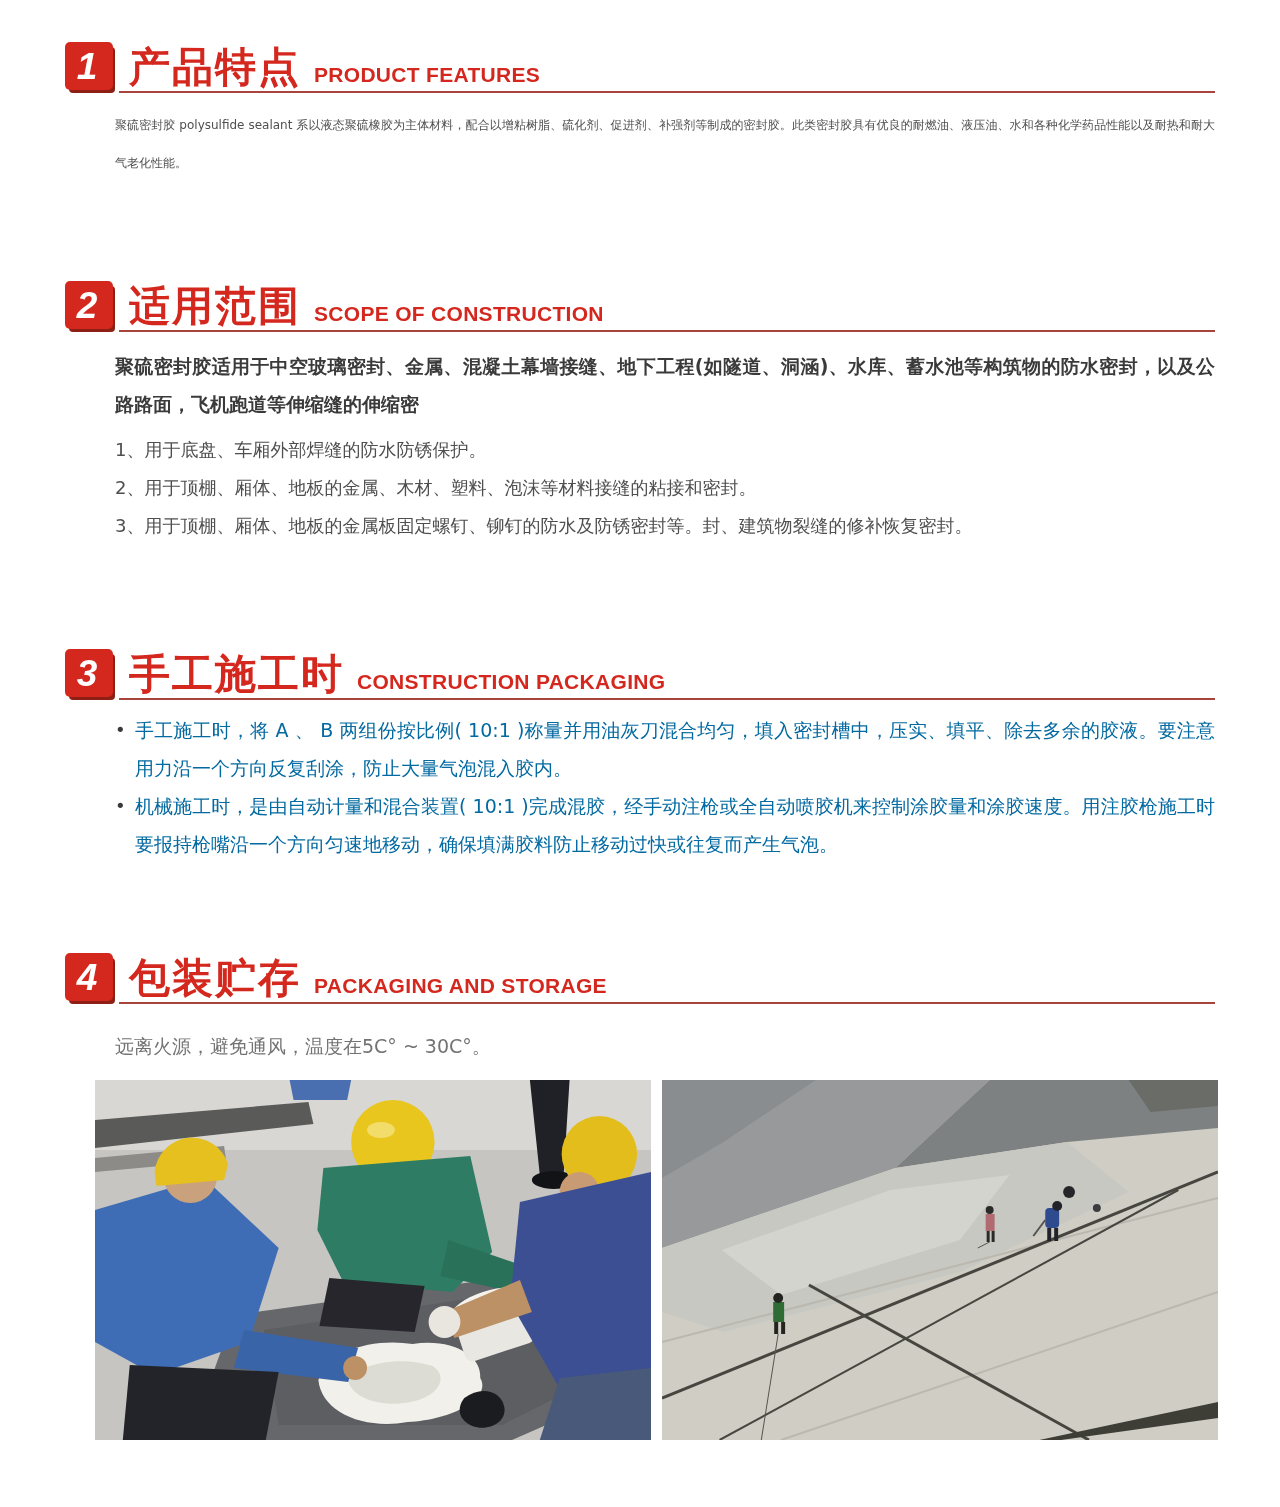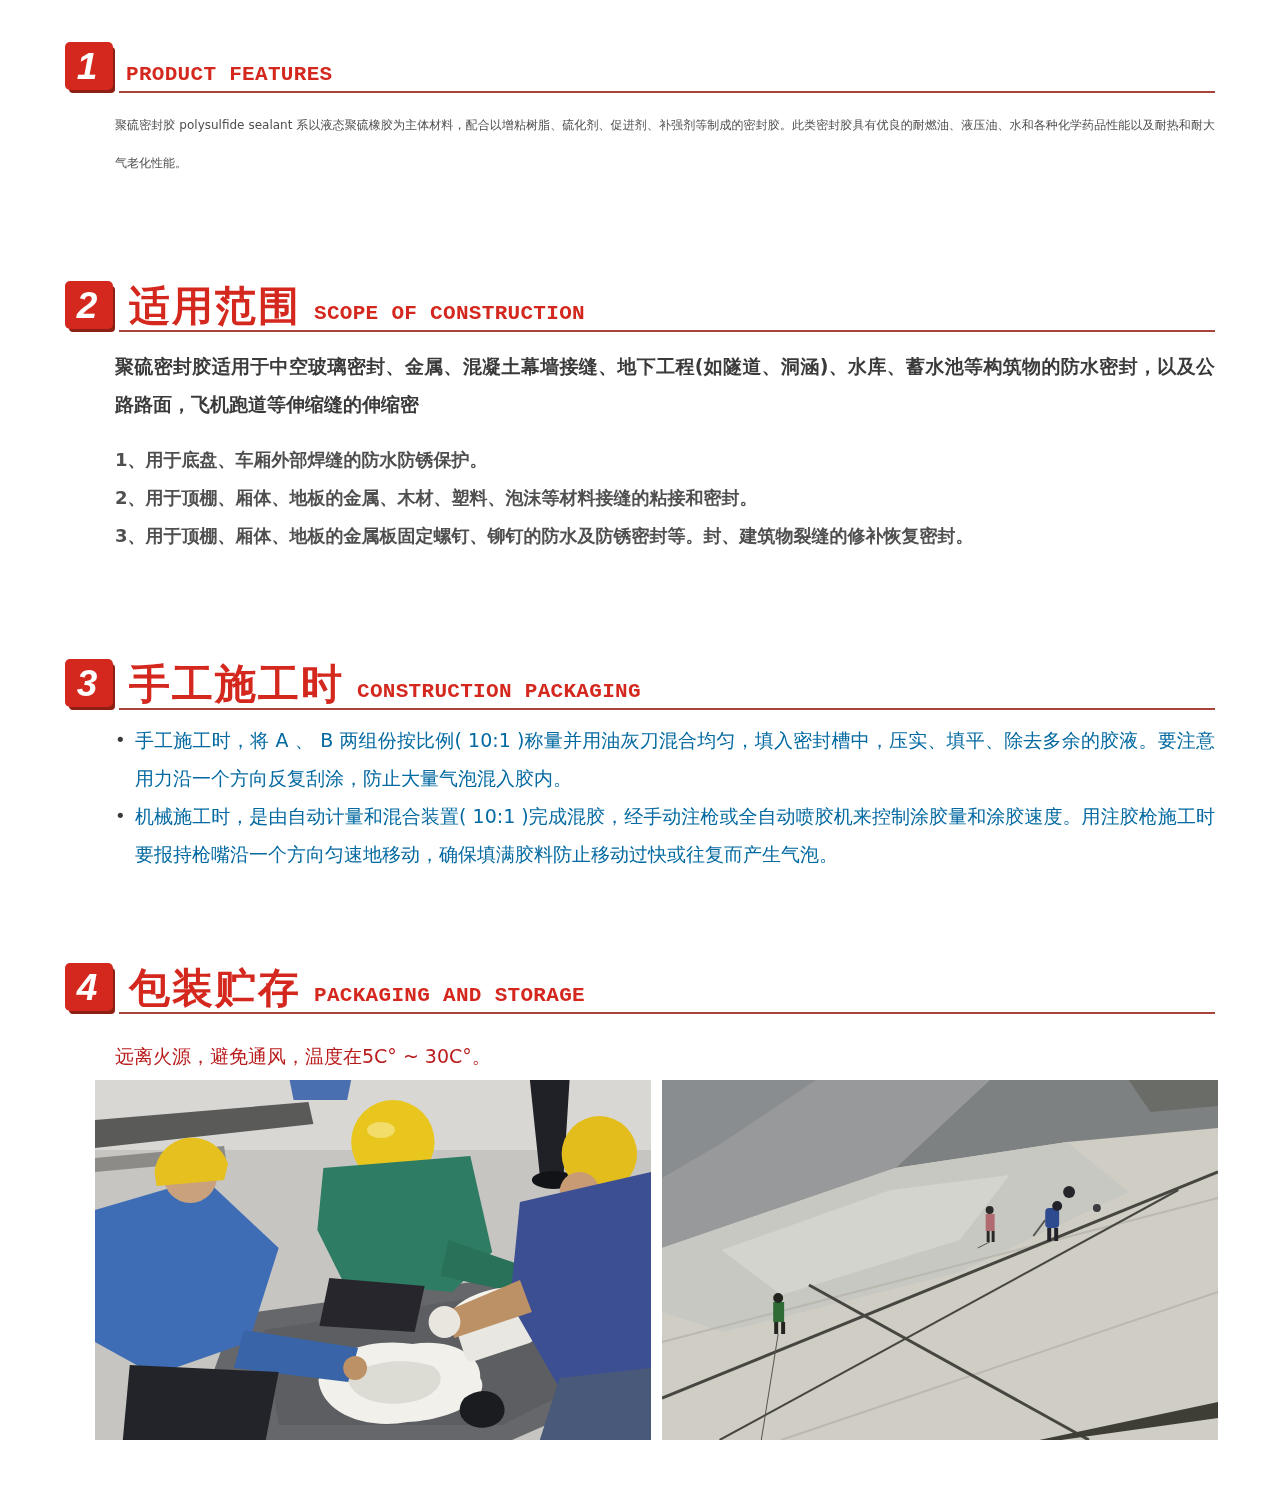--- a/index.html
+++ b/index.html
@@ -35,65 +35,66 @@
     transform:translateX(-2px);
   }
   .title-zh {
     margin-left:16px; color:#d4281e; font-size:41px; font-weight:900;
     letter-spacing:2px; line-height:1.1;
     font-family:"DejaVu Sans", sans-serif;
   }
   .title-en {
     margin-left:13px; color:#d4281e; font-size:21px; font-weight:bold;
     letter-spacing:0.3px; padding-bottom:4px; line-height:1.1;
-    font-family:Liberation Mono, monospace;
+    font-family:Liberation Sans, sans-serif;
   }
 
   .sec-body { margin-left:50px; margin-right:0; }
   .para {
     margin-top:16px; font-size:12px; line-height:38px; color:#4f4f4f;
     text-align:justify;
   }
   .lead {
     margin-top:18px; font-size:19px; line-height:38px; color:#3a3a3a;
     font-weight:bold; text-align:justify;
   }
-  .num-list { margin-top:22px; list-style:none;font-weight:bold; }
+  .num-list { margin-top:12px; list-style:none; }
   .num-list li {
     font-size:18px; line-height:30px; color:#4f4f4f; margin-top:8px;
   }
   .num-list li:first-child { margin-bottom:8px; }
   .dot-list { margin-top:14px; list-style:none; }
   .dot-list li {
     position:relative; padding-left:20px; font-size:19px; line-height:38px;
     color:#0369a1; text-align:justify;
   }
   .dot-list li::before {
     content:"•"; position:absolute; left:0; top:0; color:#3a3a3a;
     font-size:18px;
   }
-  .storage-text { margin-top:30px; font-size:19px; line-height:30px; color:#b91c1c; }
+  .storage-text { margin-top:30px; font-size:19px; line-height:30px; color:#737373; }
 
   .photo-row {
     position:absolute; left:95px; top:1080px; width:1123px; height:360px;
     display:flex; gap:11px;
   }
   .photo { flex:1 1 0; height:360px; overflow:hidden; background:#c2c1bd; }
   .photo svg { display:block; width:100%; height:100%; }
 </style>
 </head>
 <body>
 
 <div class="page">
 
   <div class="section sec-1">
     <div class="sec-header">
       <div class="num-box">
         <span>1</span>
       </div>
+      <div class="title-zh">产品特点</div>
       <div class="title-en">PRODUCT FEATURES</div>
       <div class="sec-rule"></div>
     </div>
     <div class="sec-body">
       <p class="para">聚硫密封胶 polysulfide sealant 系以液态聚硫橡胶为主体材料，配合以增粘树脂、硫化剂、促进剂、补强剂等制成的密封胶。此类密封胶具有优良的耐燃油、液压油、水和各种化学药品性能以及耐热和耐大气老化性能。</p>
     </div>
   </div>
 
   <div class="section sec-2">
     <div class="sec-header">

